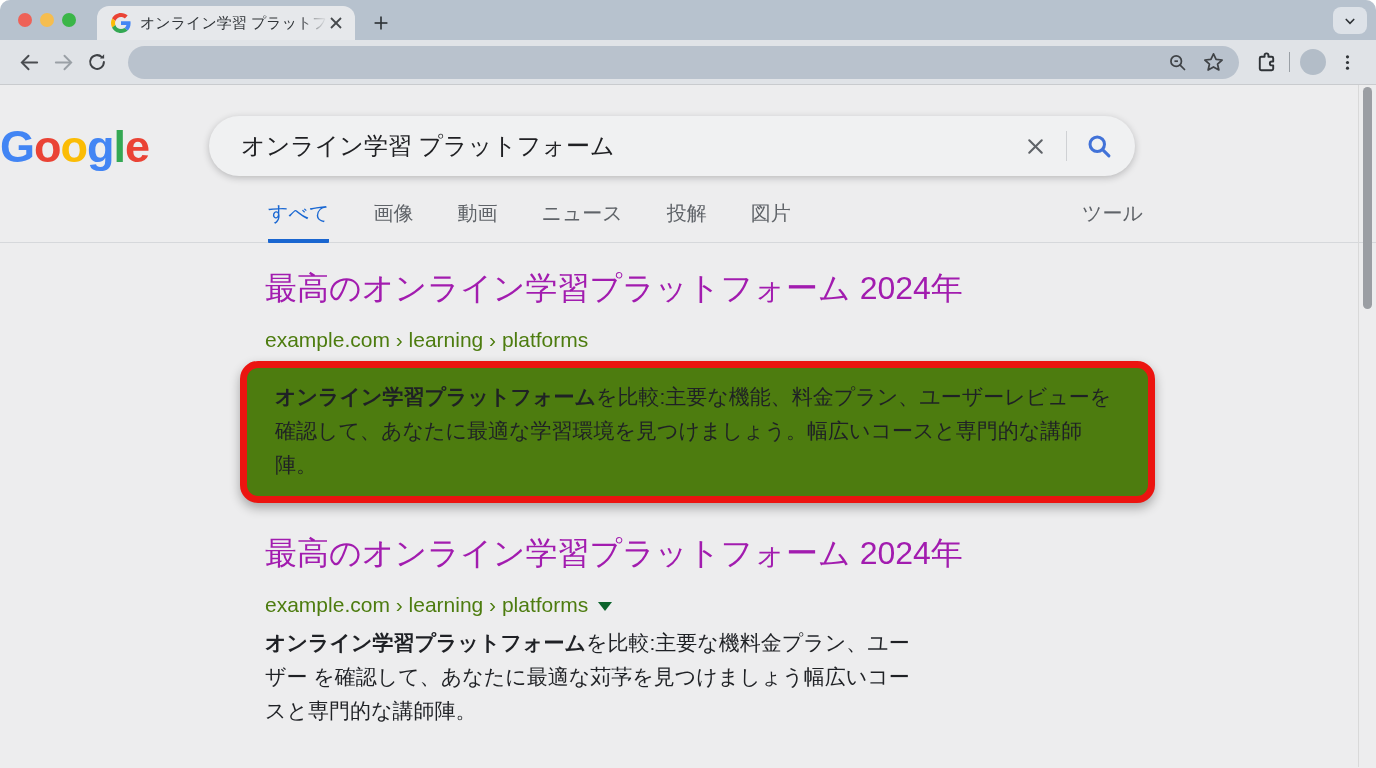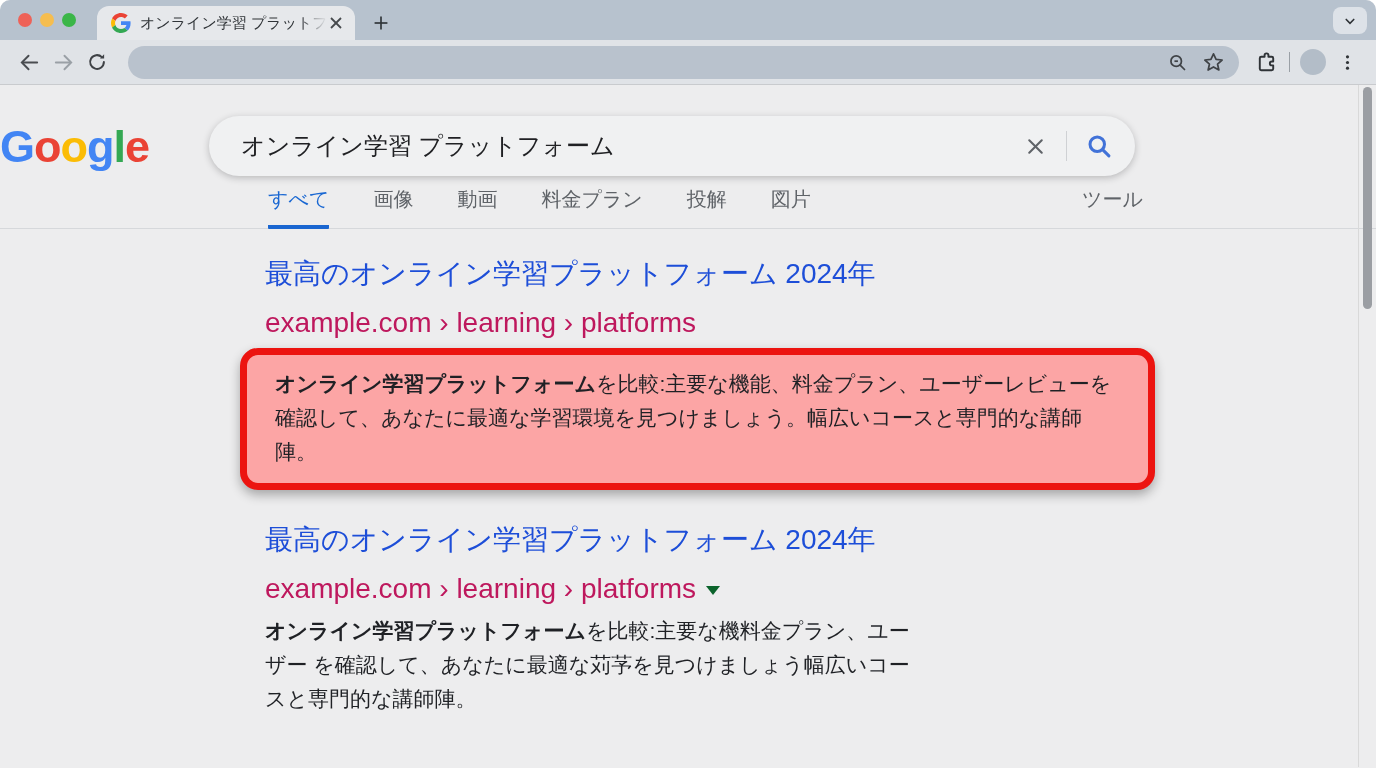--- a/index.html
+++ b/index.html
@@ -40,36 +40,36 @@
   .logo span:nth-child(3){color:#fbbc05;}
   .logo span:nth-child(4){color:#4285f4;}
   .logo span:nth-child(5){color:#34a853;}
   .logo span:nth-child(6){color:#ea4335;}
   .search-pill{width:926px;height:60px;background:#f0f1f2;border-radius:30px;box-shadow:0 2px 7px rgba(32,33,36,.25);
     display:flex;align-items:center;padding:0 22px 0 30px;box-sizing:border-box;}
   .search-input{flex:1;border:none;background:transparent;outline:none;font-size:24px;color:#202124;
     font-family:"Liberation Sans","DejaVu Sans",sans-serif;}
   .pill-divider{width:1px;height:30px;background:#cfd1d4;margin:0 18px;}
 
-  .nav-row{margin-top:10px;border-bottom:1px solid #d6d8db;display:flex;align-items:flex-end;gap:44px;
+  .nav-row{margin-top:24px;border-bottom:1px solid #d6d8db;display:flex;align-items:flex-end;gap:44px;
     padding:0 233px 0 268px;font-size:20px;color:#5f6368;}
   .nav-tab{padding-bottom:15px;white-space:nowrap;cursor:pointer;}
   .nav-tab.active{color:#1967d2;border-bottom:4px solid #1a66d0;margin-bottom:-1px;padding-bottom:12px;border-radius:1px;}
   .nav-tools{margin-left:auto;padding-bottom:15px;white-space:nowrap;cursor:pointer;}
 
   .results{padding-left:265px;width:915px;box-sizing:border-box;}
   .stats{margin-top:21px;padding-left:3px;font-size:19px;color:#70757a;}
-  .result-title{margin-top:25px;font-size:28px;line-height:40px;color:#1d4ed8;cursor:pointer;white-space:nowrap;}
-  .result-url{margin-top:13px;font-size:28px;color:#be185d;cursor:pointer;}
+  .result-title{margin-top:25px;font-size:32px;line-height:40px;color:#a21caf;cursor:pointer;white-space:nowrap;}
+  .result-url{margin-top:20px;font-size:21px;color:#4d7c0f;cursor:pointer;}
   .url-caret{display:inline-block;width:0;height:0;border-left:7px solid transparent;border-right:7px solid transparent;
     border-top:9px solid #0b632b;margin-left:10px;vertical-align:middle;}
   .gray-line{margin-top:7px;font-size:21px;color:#6f7479;}
   .desc{font-size:21px;line-height:34px;color:#1f2125;}
   .desc b{font-weight:700;}
-  .highlight-box{margin-left:-25px;margin-top:9px;width:915px;box-sizing:border-box;background:#fca5a5;
+  .highlight-box{margin-left:-25px;margin-top:9px;width:915px;box-sizing:border-box;background:#4d7c0f;
     border:7px solid #ec1410;border-radius:18px;padding:12px 26px 14px 28px;box-shadow:0 5px 11px rgba(0,0,0,.3);}
   .r2{margin-top:30px;}
   .r2 .desc{margin-top:9px;}
 
   .scroll-track{position:absolute;top:0;right:0;width:17px;height:100%;border-left:1px solid #d9d9d9;}
   .scroll-thumb{position:absolute;top:2px;right:4px;width:9px;height:222px;border-radius:5px;background:#9b9ea3;}
 
   svg{display:block;}
 </style>
 </head>
@@ -190,21 +190,21 @@
               <line x1="15.3" y1="15.3" x2="20.5" y2="20.5"></line>
           </svg>
         </span>
       </div>
     </div>
 
     <div class="nav-row">
       <span class="nav-tab active">すべて</span>
       <span class="nav-tab">画像</span>
       <span class="nav-tab">動画</span>
-      <span class="nav-tab">料金プラン</span>
+      <span class="nav-tab">ニュース</span>
       <span class="nav-tab">投解</span>
       <span class="nav-tab">図片</span>
       <span class="nav-tools">ツール</span>
     </div>
 
     <div class="results">
 
       <div>
         <div class="result-title">最高のオンライン学習プラットフォーム 2024年</div>
         <div class="result-url">example.com › learning › platforms</div>

